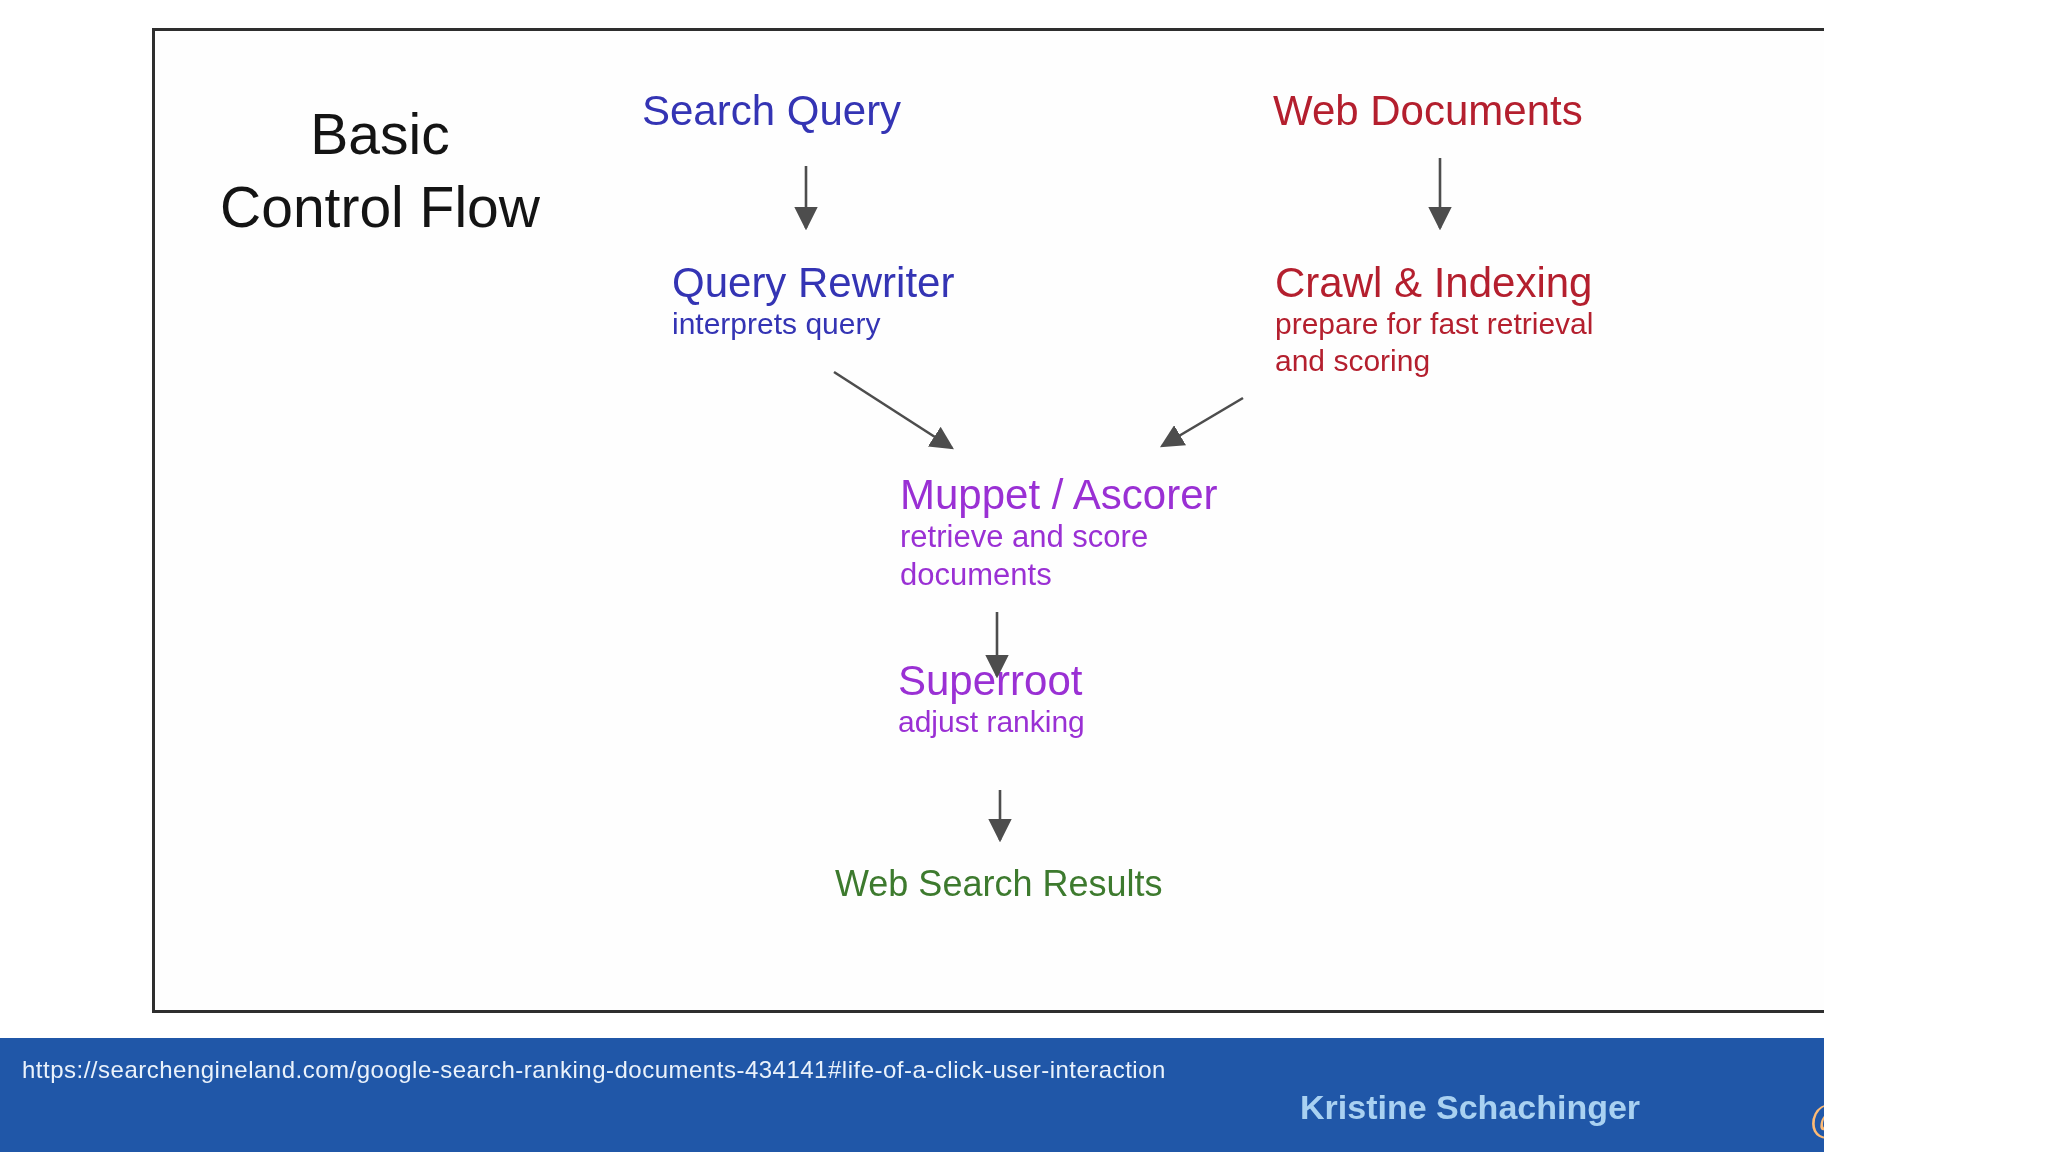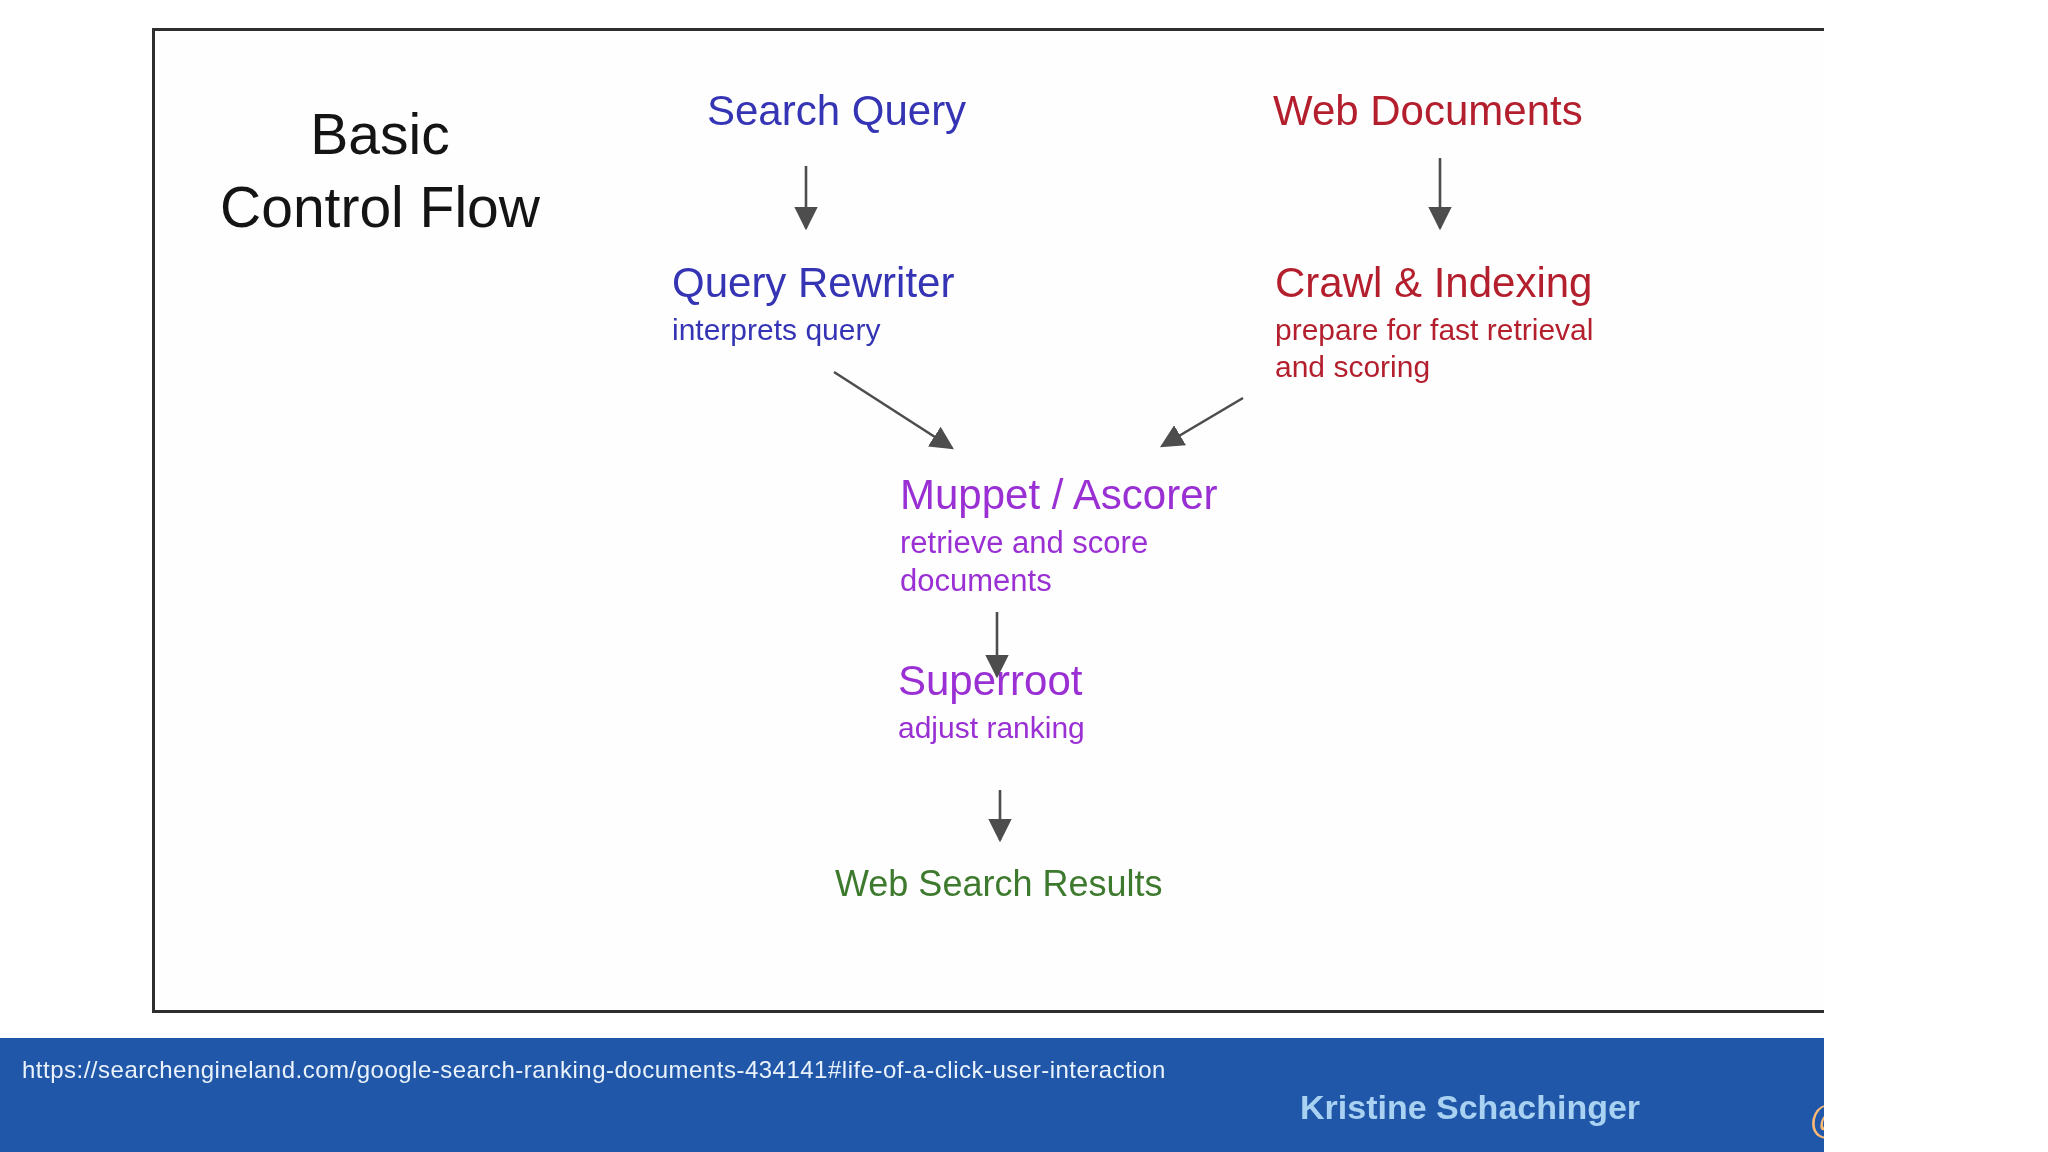--- a/index.html
+++ b/index.html
@@ -23,27 +23,27 @@
     left: 160px; top: 98px;
     width: 440px;
     text-align: center;
     font-size: 57px;
     line-height: 1.28;
     color: #141414;
     white-space: pre-line;
   }
   .node { position: absolute; }
   .node-heading { font-size: 42px; line-height: 1.1; }
-  .node-sub { font-size: 30px; line-height: 1.22; margin-top: 6px; white-space: pre-line; }
+  .node-sub { font-size: 30px; line-height: 1.22; margin-top: 0; white-space: pre-line; }
   .c-blue   { color: #3434b4; }
   .c-red    { color: #b41f2e; }
   .c-purple { color: #9a30d4; }
   .c-green  { color: #3d7a2e; }
 
-  .n-search-query { left: 707px; top: 88px; text-align: center; }
+  .n-search-query { left: 642px; top: 88px; text-align: center; }
   .n-web-documents { left: 1273px; top: 88px; }
   .n-query-rewriter { left: 672px; top: 260px; }
   .n-crawl-indexing { left: 1275px; top: 260px; }
   .n-muppet { left: 900px; top: 472px; }
   .n-muppet .node-sub { font-size: 31px; }
   .n-superroot { left: 898px; top: 658px; }
   .n-results { left: 828px; top: 864px; }
   .n-results .node-heading { font-size: 36px; margin-left: 7px; }
 
   .arrow-layer {

